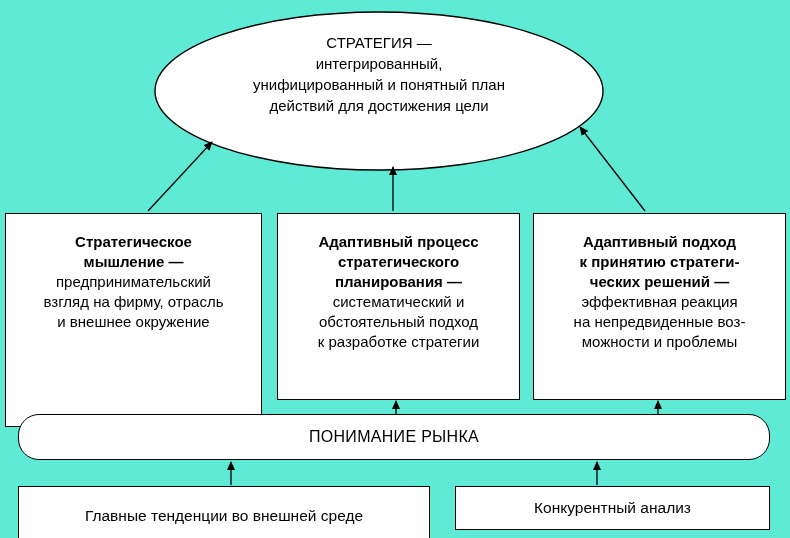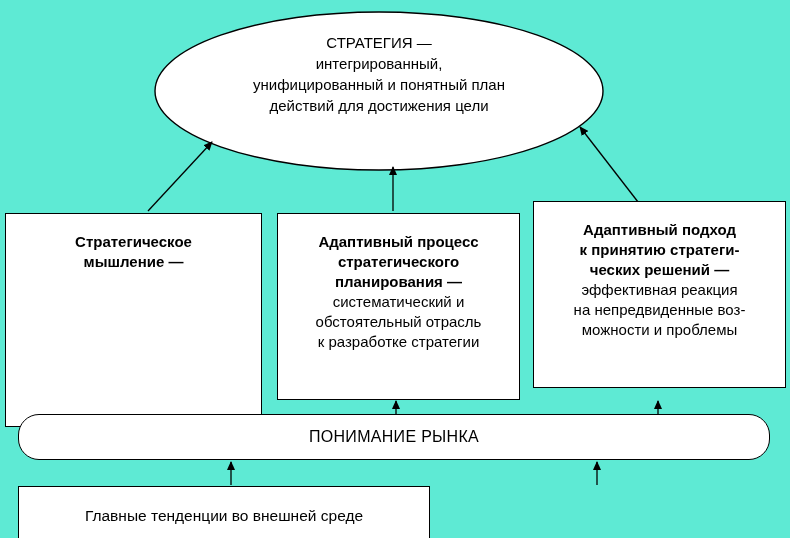--- a/index.html
+++ b/index.html
@@ -45,21 +45,21 @@
   }
   .approach .t {
     font-weight: bold;
     white-space: pre-line;
   }
   .approach .b {
     white-space: pre-line;
   }
   .box-left   { left: 5px;   top: 213px; width: 257px; height: 214px; }
   .box-center { left: 277px; top: 213px; width: 243px; height: 187px; }
-  .box-right  { left: 533px; top: 201px; width: 253px; height: 187px; }
+  .box-right  { left: 533px; top: 213px; width: 253px; height: 187px; }
   .market {
     left: 18px; top: 414px; width: 752px; height: 46px;
     display: flex; align-items: center; justify-content: center;
     font-size: 16px;
     letter-spacing: 0.3px;
     border-radius: 21px;
   }
   .bottom-left {
     left: 18px; top: 486px; width: 412px; height: 60px;
     display: flex; align-items: center; justify-content: center;
@@ -98,42 +98,48 @@
   </svg>
 
   <div class="ellipse-text">СТРАТЕГИЯ —
 интегрированный,
 унифицированный и понятный план
 действий для достижения цели</div>
 
   <div class="box approach box-left">
     <div class="t">Стратегическое
 мышление —</div>
+    <div class="b">предпринимательский
+взгляд на фирму, отрасль
+и внешнее окружение</div>
   </div>
 
   <div class="box approach box-center">
     <div class="t">Адаптивный процесс
 стратегического
 планирования —</div>
     <div class="b">систематический и
-обстоятельный отрасль
+обстоятельный подход
 к разработке стратегии</div>
   </div>
 
   <div class="box approach box-right">
     <div class="t">Адаптивный подход
 к принятию стратеги-
 ческих решений —</div>
     <div class="b">эффективная реакция
 на непредвиденные воз-
 можности и проблемы</div>
   </div>
 
   <div class="box market">
     <span>ПОНИМАНИЕ РЫНКА</span>
   </div>
 
   <div class="box bottom-left">
     <span>Главные тенденции во внешней среде</span>
   </div>
 
+  <div class="box bottom-right">
+    <span>Конкурентный анализ</span>
+  </div>
 
 </div>
 
 </body></html>

